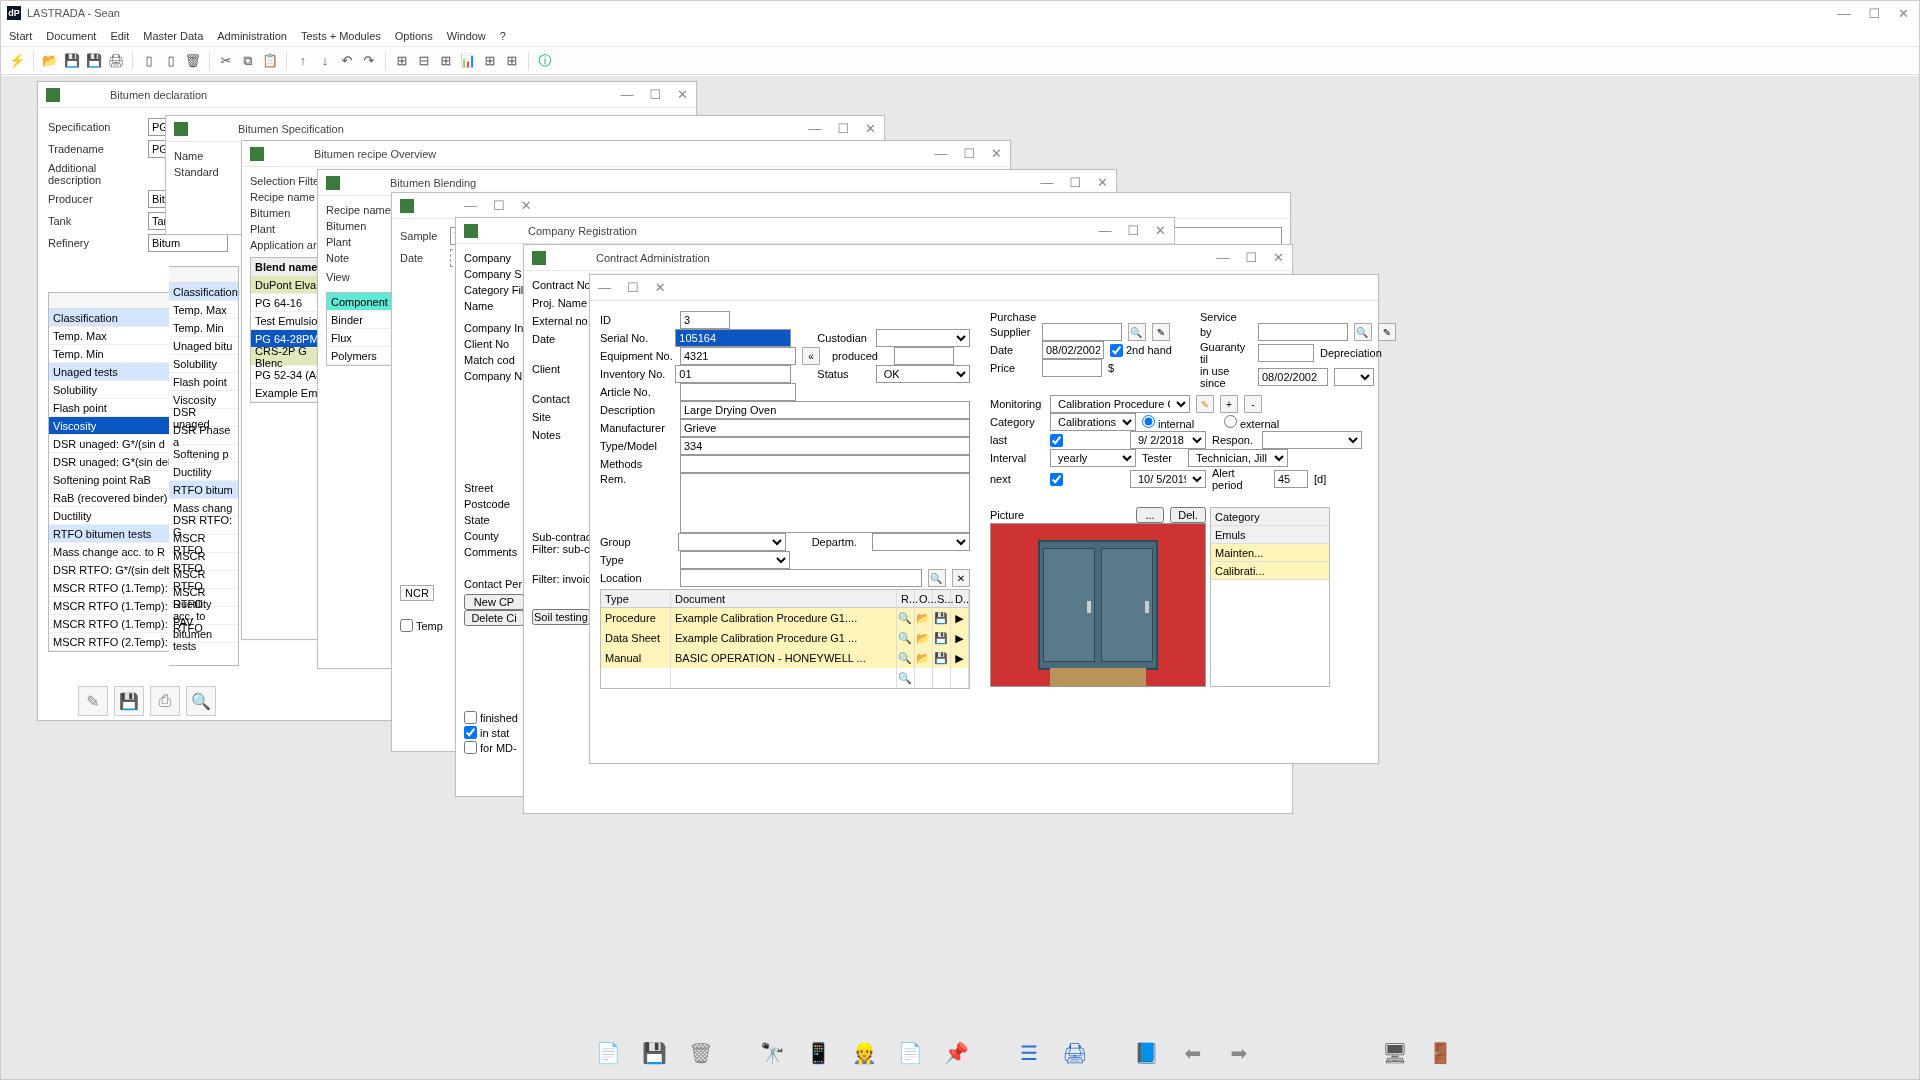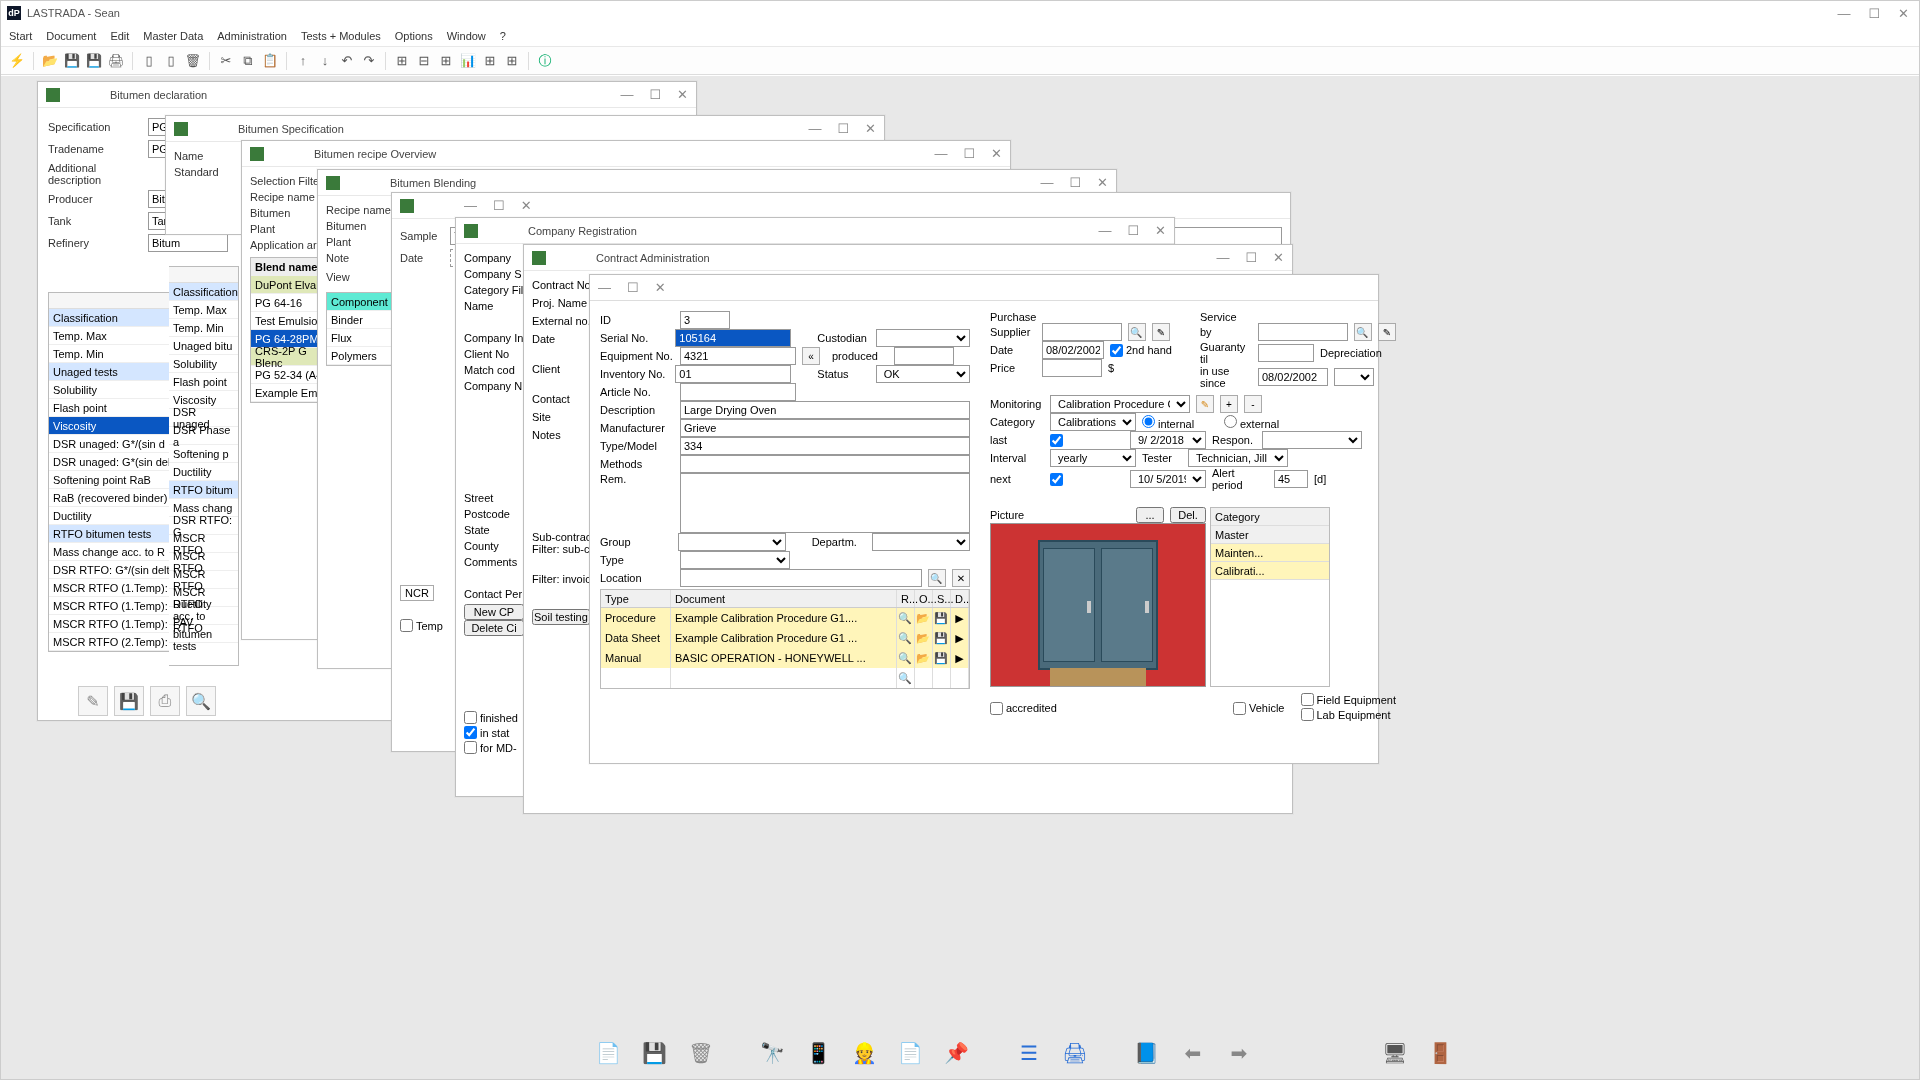--- a/index.html
+++ b/index.html
@@ -377,21 +377,21 @@
             <span>☐</span>
             <span>✕</span>
           </div>
       </div>
       <div style="padding:8px; display:flex; gap:8px;">
         <div style="width:70px;">
           <div>Company</div>
           <div style="margin-top:4px;">Company S</div>
           <div style="margin-top:4px;">Category Fil</div>
           <div style="margin-top:4px;">Name</div>
-          <div style="margin-top:20px;">Company In</div>
+          <div style="margin-top:10px;">Company In</div>
           <div style="margin-top:4px;">Client No</div>
           <div style="margin-top:4px;">Match cod</div>
           <div style="margin-top:4px;">Company N</div>
           <div style="margin-top:100px;">Street</div>
           <div style="margin-top:4px;">Postcode</div>
           <div style="margin-top:4px;">State</div>
           <div style="margin-top:4px;">County</div>
           <div style="margin-top:4px;">Comments</div>
           <div style="margin-top:20px;">Contact Per</div>
           <button style="margin-top:4px;width:60px;">New CP</button>
@@ -661,47 +661,26 @@
                 </div>
                 <div class="pic-box">
                     <div class="oven">
                       <div class="door"></div>
                       <div class="door"></div>
                     </div>
                   </div>
               </div>
               <div class="side-tabs">
                 <div class="st hdr">Category</div>
-                <div class="st hdr">Master</div>
+                <div class="st hdr">Emuls</div>
                 <div class="st y">Mainten...</div>
                 <div class="st y">Calibrati...</div>
               </div>
             </div>
 
-            <div style="display:flex; gap:16px; margin-top:6px;">
-              <label class="chk">
-                  <input type="checkbox" style="">
-                  <span>accredited</span>
-                </label>
-              <span style="flex:1"></span>
-              <label class="chk">
-                  <input type="checkbox" style="">
-                  <span>Vehicle</span>
-                </label>
-              <div>
-                <label class="chk">
-                    <input type="checkbox" style="">
-                    <span>Field Equipment</span>
-                  </label><br>
-                <label class="chk">
-                    <input type="checkbox" style="">
-                    <span>Lab Equipment</span>
-                  </label>
-              </div>
-            </div>
           </div>
         </div>
       </div>
     </div>
 
     <div class="bot-toolbar">
       <span class="bbtn gold">📄</span>
       <span class="bbtn blue">💾</span>
       <span class="bbtn gray">🗑</span>
       <span style="width:16px"></span>

